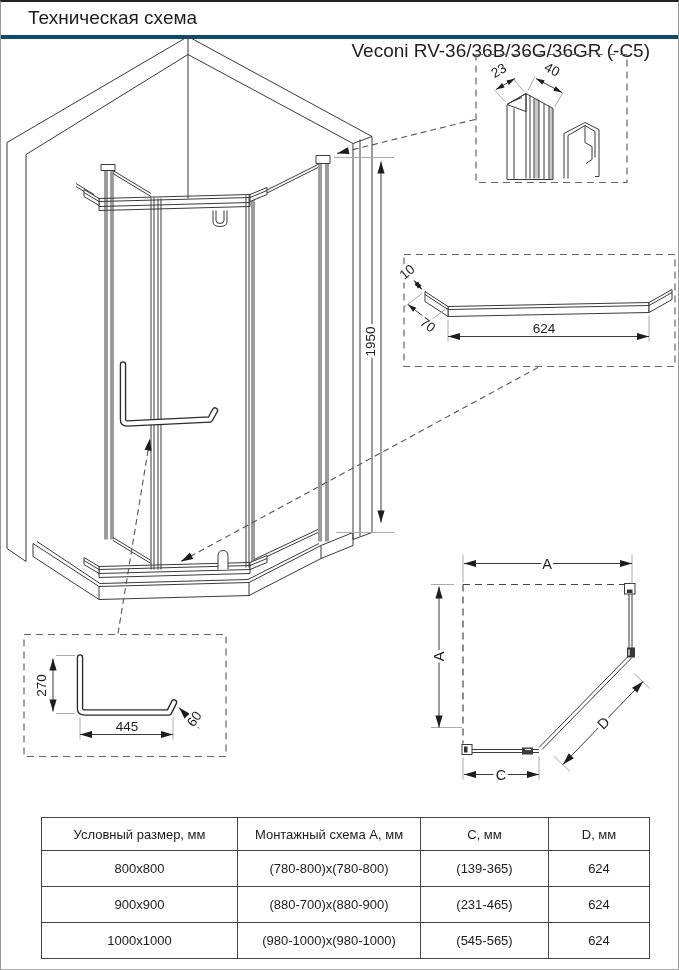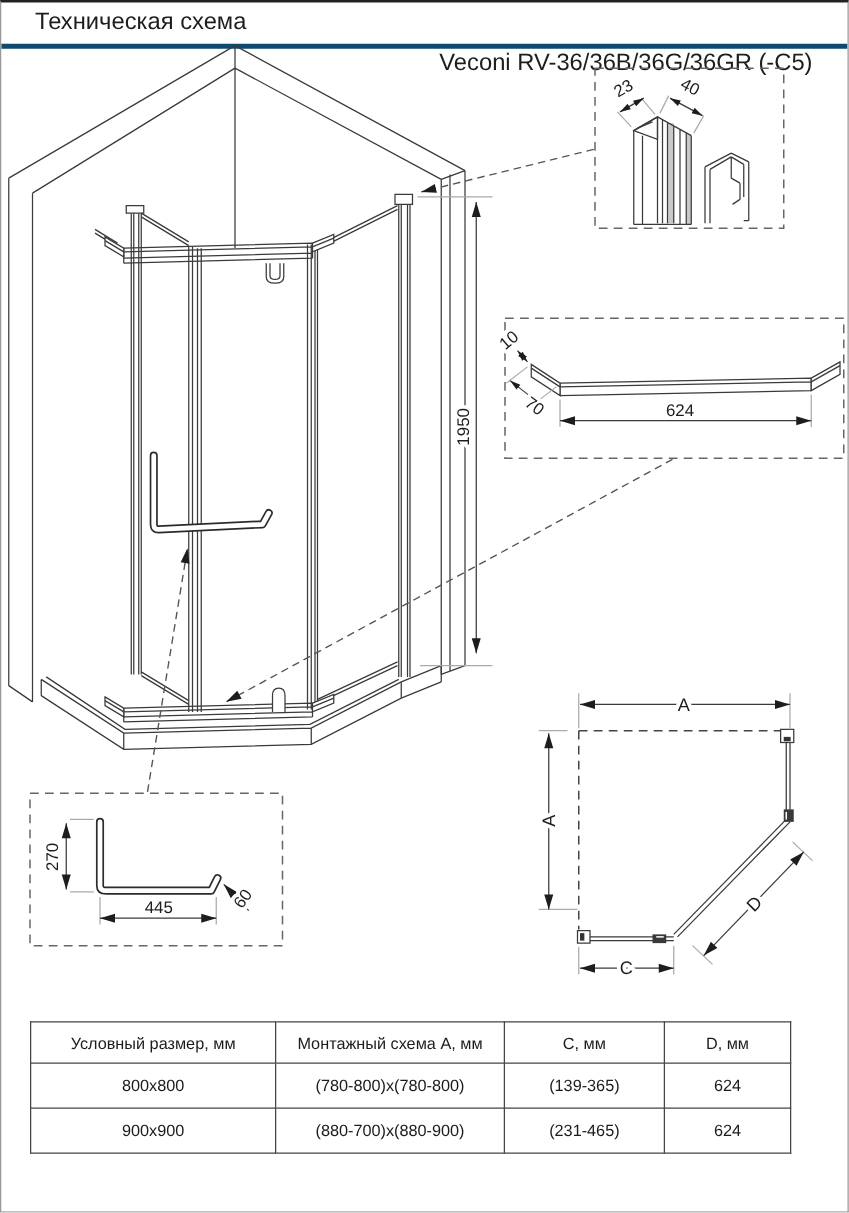--- a/index.html
+++ b/index.html
@@ -20,21 +20,21 @@
   .lng{stroke:#aaa;stroke-width:1;fill:none;}
   .dim{stroke:#3a3a3a;stroke-width:1;fill:none;}
   .dash{stroke:#555;stroke-width:1.1;fill:none;stroke-dasharray:6 4;}
   .box{stroke:#666;stroke-width:1.2;fill:none;stroke-dasharray:7 5;}
   .pdash{stroke:#444;stroke-width:1.2;fill:none;stroke-dasharray:7 5;}
   .wht{fill:#fff;stroke:#3a3a3a;stroke-width:1;}
   .dimtxt{font-family:"Liberation Sans",sans-serif;font-size:13.5px;fill:#1d1d1d;
     paint-order:stroke;stroke:#fff;stroke-width:6px;stroke-linejoin:round;}
   .plantxt{font-family:"Liberation Sans",sans-serif;font-size:14.5px;fill:#1d1d1d;
     paint-order:stroke;stroke:#fff;stroke-width:6px;stroke-linejoin:round;}
-  table.spec{position:absolute;left:23px;top:815px;width:608px;border-collapse:collapse;
+  table.spec{position:absolute;left:40px;top:815px;width:608px;border-collapse:collapse;
     table-layout:fixed;font-size:13px;color:#1c1c1c;}
   table.spec td,table.spec th{border:1.2px solid #444;text-align:center;vertical-align:middle;
     font-weight:normal;padding:0;overflow:hidden;white-space:nowrap;}
   table.spec th{height:32px;}
   table.spec td{height:35px;}
   .c1{width:196px;}.c2{width:183px;}.c3{width:128px;}.c4{width:101px;}
 </style>
 </head>
 <body>
 
@@ -248,14 +248,20 @@
       <td>(780-800)x(780-800)</td>
       <td>(139-365)</td>
       <td>624</td>
     </tr>
     <tr>
       <td>900x900</td>
       <td>(880-700)x(880-900)</td>
       <td>(231-465)</td>
       <td>624</td>
     </tr>
+    <tr>
+      <td>1000x1000</td>
+      <td>(980-1000)x(980-1000)</td>
+      <td>(545-565)</td>
+      <td>624</td>
+    </tr>
   </tbody>
 </table>
 
 </body></html>

